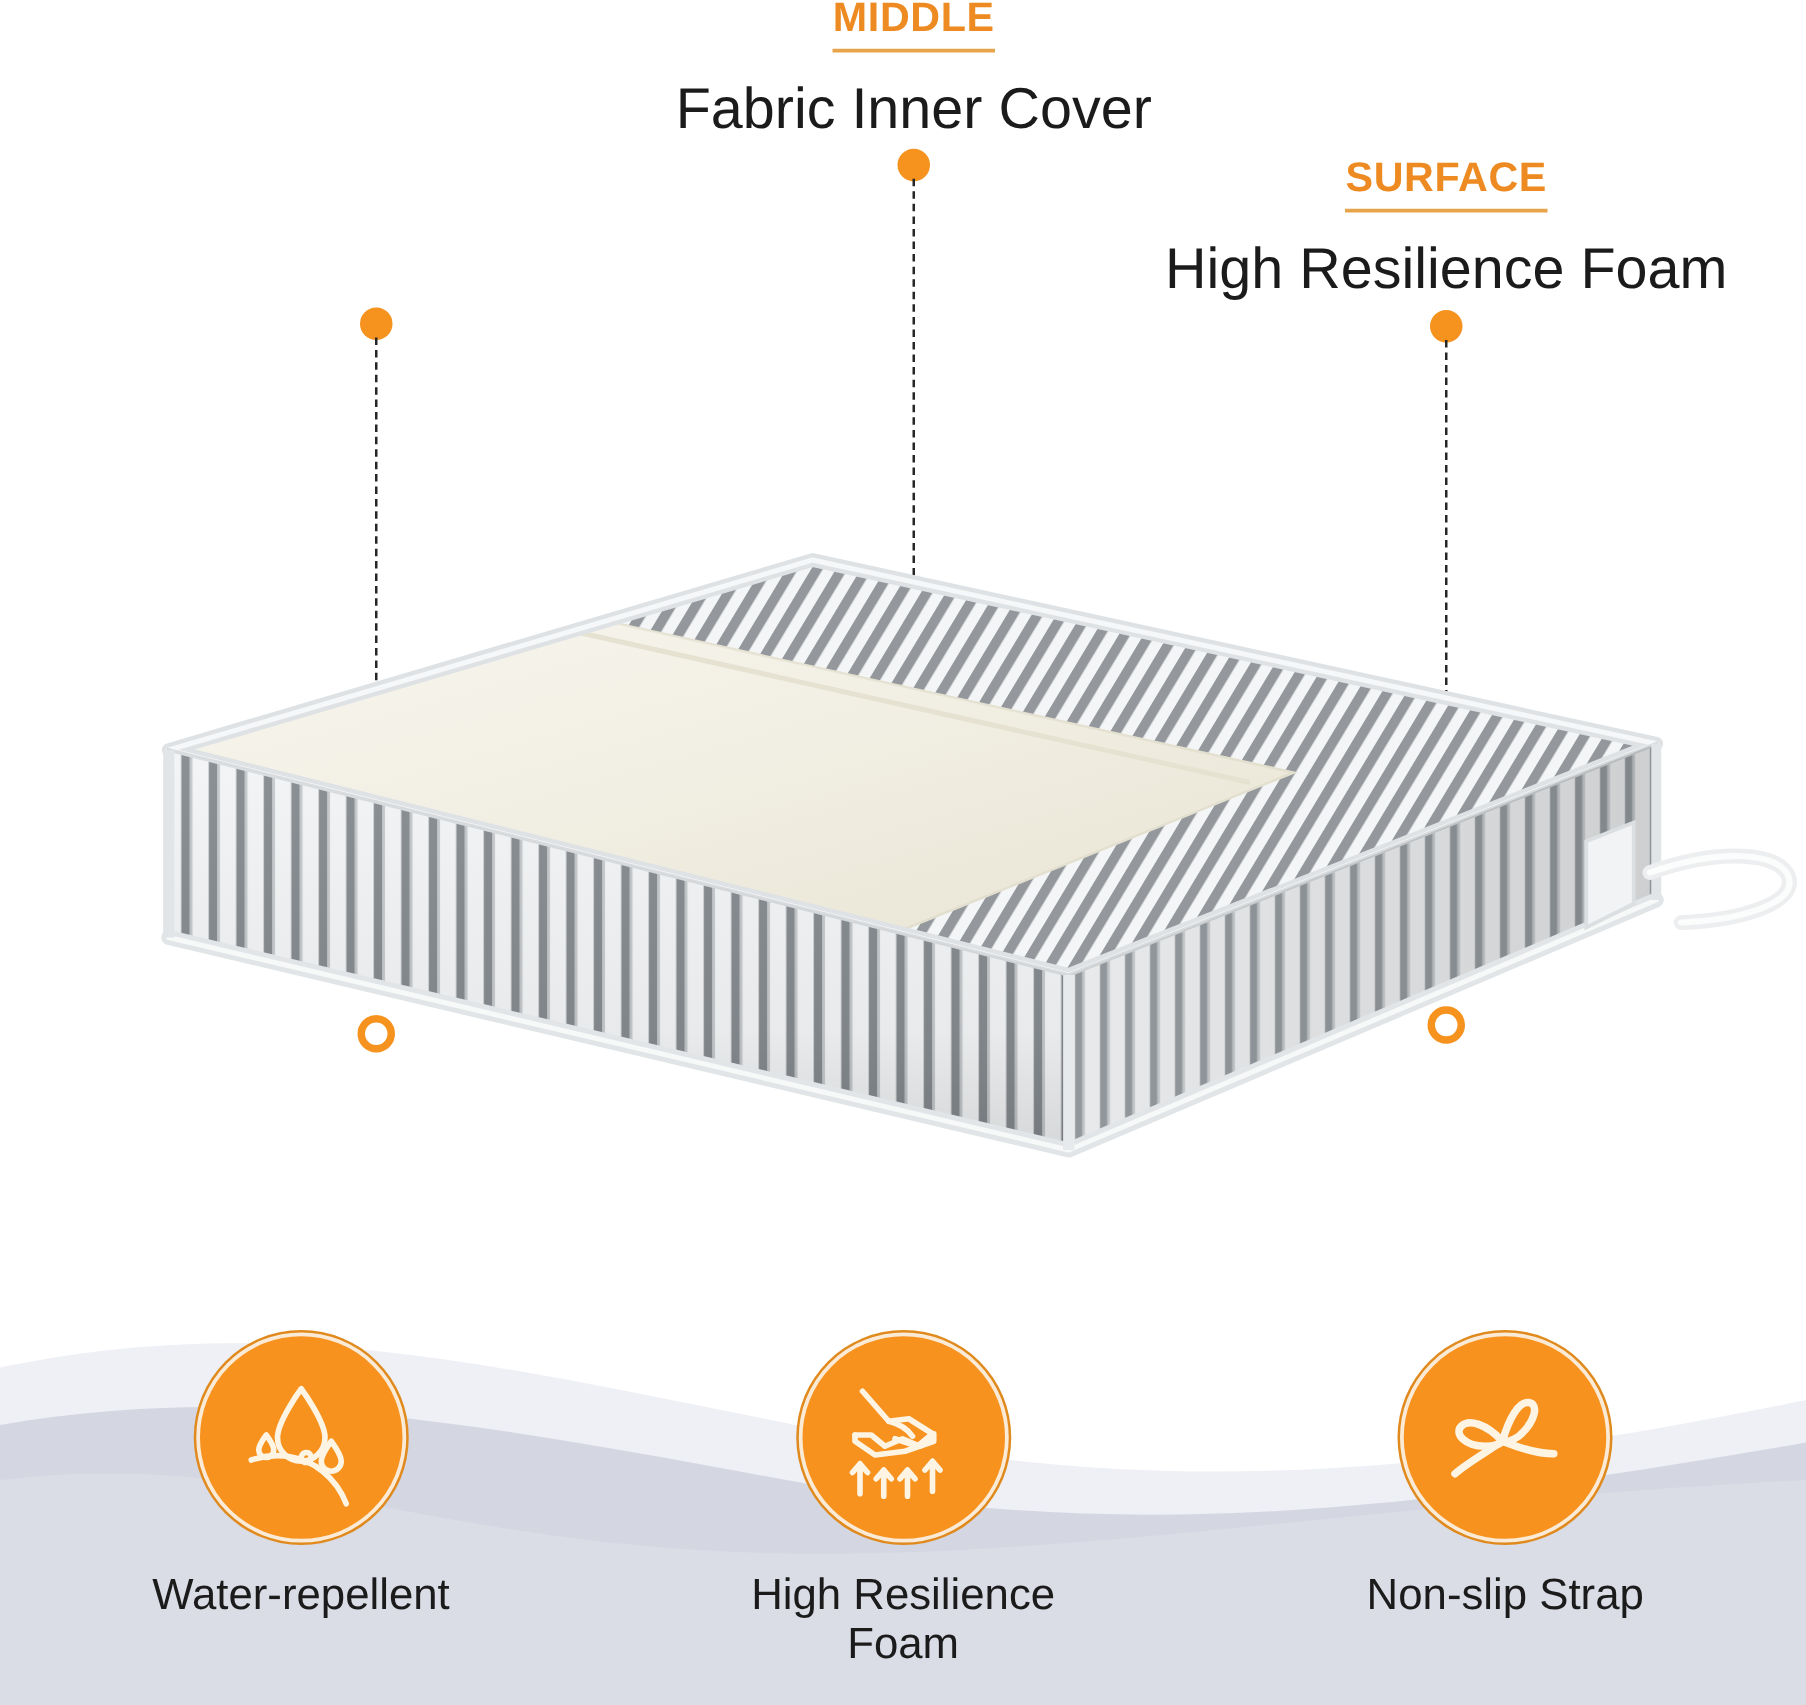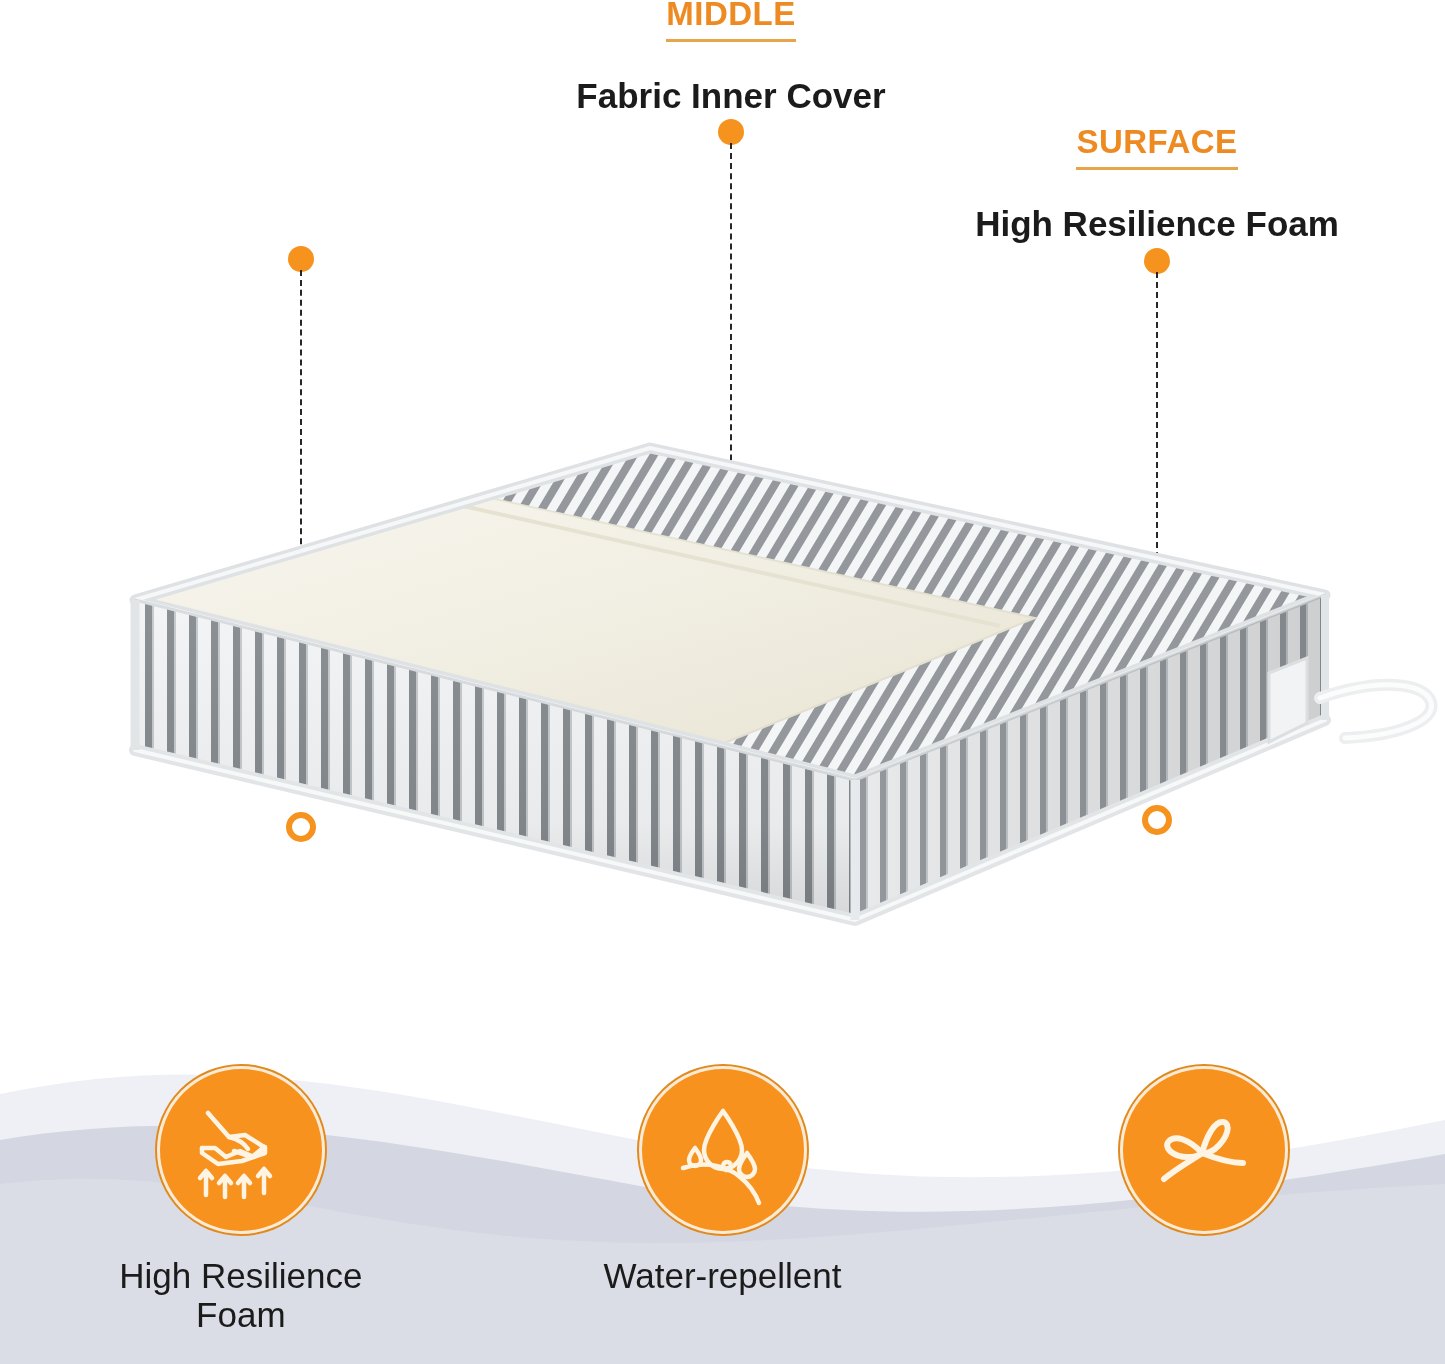--- a/index.html
+++ b/index.html
@@ -28,24 +28,24 @@
   .callout .kicker {
     display: inline-block;
     color: #ED8B22;
     font-weight: bold;
     font-size: 33px;
     letter-spacing: 0.5px;
     padding-bottom: 5px;
     border-bottom: 3px solid #E8A44A;
   }
   .callout .desc {
-    margin-top: 33px;
+    margin-top: 17px;
     color: #1b1b1b;
-    font-size: 35px;
-    font-weight: 700;
+    font-size: 46px;
+    font-weight: 400;
     line-height: 1.18;
     white-space: pre-line;
   }
 
   #callout-surface { left: 60px;  top: 84px;  width: 500px; }
   #callout-middle  { left: 481px; top: -5px;  width: 500px; }
   #callout-inside  { left: 907px; top: 123px; width: 500px; }
 
   
   .leader { position: absolute; }
@@ -251,63 +251,64 @@
       <path d="M0,150 C200,126 320,192 560,206 C820,222 1080,168 1445,150 L1445,330 L0,330 Z" fill="#dcdee7" opacity="0.75"></path>
     </svg>
   </div>
 
   <div id="features">
 
     <div class="feature">
       <div class="badge">
         <svg width="118" height="118" viewBox="0 0 118 118">
           <g fill="none" stroke="#FEF4E4" stroke-width="4.5" stroke-linecap="round" stroke-linejoin="round">
+            <path d="M59 20 C59 20 40 46 40 59 a19 19 0 0 0 38 0 C78 46 59 20 59 20 Z"></path>
+            <path d="M31 57 C31 57 25 65 25 69 a6 6 0 0 0 12 0 C37 65 31 57 31 57 Z"></path>
+            <path d="M83 62 C83 62 75 73 75 78 a8 8 0 0 0 16 0 C91 73 83 62 83 62 Z"></path>
+            <path d="M63 71 a4 4 0 1 0 0.1 0 Z"></path>
+            <path d="M19 77 C40 70 62 74 76 86 C86 94 92 104 95 112"></path>
+          </g>
+        </svg>
+      </div>
+      <div class="flabel">Water-repellent</div>
+    </div>
+
+    <div class="feature">
+      <div class="badge">
+        <svg width="118" height="118" viewBox="0 0 118 118">
+          <g fill="none" stroke="#FEF4E4" stroke-width="4.5" stroke-linecap="round" stroke-linejoin="round">
 
             <path d="M26 22 L47 46 L63 44 L82 56 L70 66 L52 60"></path>
             <path d="M20 57 L33 57 L44 66 L58 60 L72 66 L82 56"></path>
             <path d="M20 57 L20 62 L36 73 L60 70 L83 62 L83 56"></path>
             <path d="M47 46 C55 48 62 52 66 58"></path>
 
             <path d="M24 104 L24 80 M24 80 L18 87 M24 80 L30 87"></path>
             <path d="M43 106 L43 85 M43 85 L37 92 M43 85 L49 92"></path>
             <path d="M62 106 L62 85 M62 85 L56 92 M62 85 L68 92"></path>
             <path d="M82 102 L82 78 M82 78 L76 85 M82 78 L88 85"></path>
           </g>
         </svg>
       </div>
       <div class="flabel">High Resilience
 Foam</div>
     </div>
 
     <div class="feature">
       <div class="badge">
         <svg width="118" height="118" viewBox="0 0 118 118">
-          <g fill="none" stroke="#FEF4E4" stroke-width="4.5" stroke-linecap="round" stroke-linejoin="round">
-            <path d="M59 20 C59 20 40 46 40 59 a19 19 0 0 0 38 0 C78 46 59 20 59 20 Z"></path>
-            <path d="M31 57 C31 57 25 65 25 69 a6 6 0 0 0 12 0 C37 65 31 57 31 57 Z"></path>
-            <path d="M83 62 C83 62 75 73 75 78 a8 8 0 0 0 16 0 C91 73 83 62 83 62 Z"></path>
-            <path d="M63 71 a4 4 0 1 0 0.1 0 Z"></path>
-            <path d="M19 77 C40 70 62 74 76 86 C86 94 92 104 95 112"></path>
-          </g>
-        </svg>
-      </div>
-      <div class="flabel">Water-repellent</div>
-    </div>
-
-    <div class="feature">
-      <div class="badge">
-        <svg width="118" height="118" viewBox="0 0 118 118">
           <g fill="none" stroke="#FEF4E4" stroke-width="6" stroke-linecap="round" stroke-linejoin="round">
 
             <path d="M57 62 C44 48 30 44 24 50 C18 56 27 66 43 66 C50 66 55 64 57 62 Z"></path>
 
             <path d="M57 62 C62 44 70 30 78 31 C86 32 84 46 70 58 C64 62 59 63 57 62 Z"></path>
 
             <path d="M57 62 C42 72 28 80 19 88"></path>
             <path d="M57 62 C72 68 86 72 98 72"></path>
           </g>
         </svg>
       </div>
+      <div class="flabel">Non-slip Strap</div>
     </div>
 
 
   </div>
 </div>
 
 </body></html>

